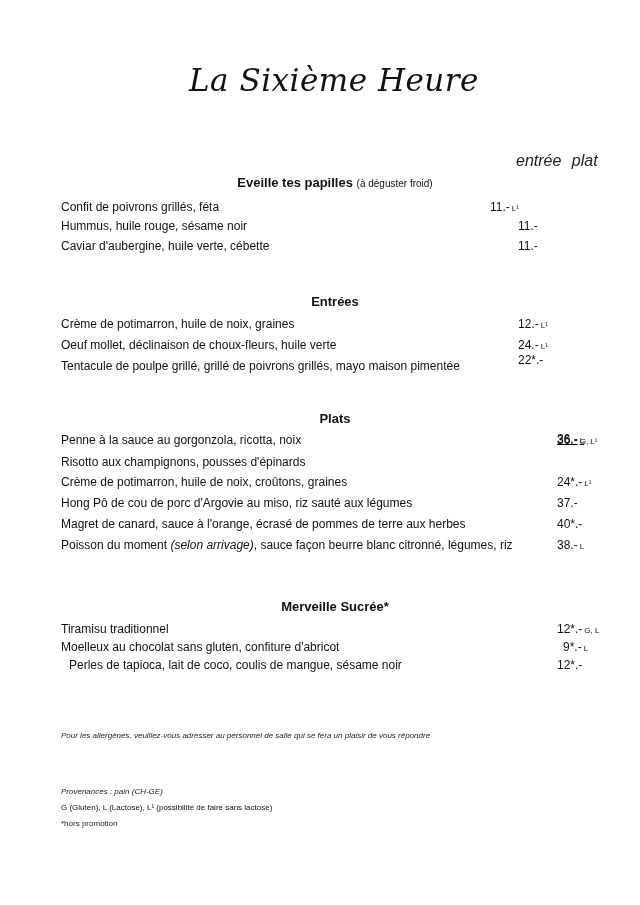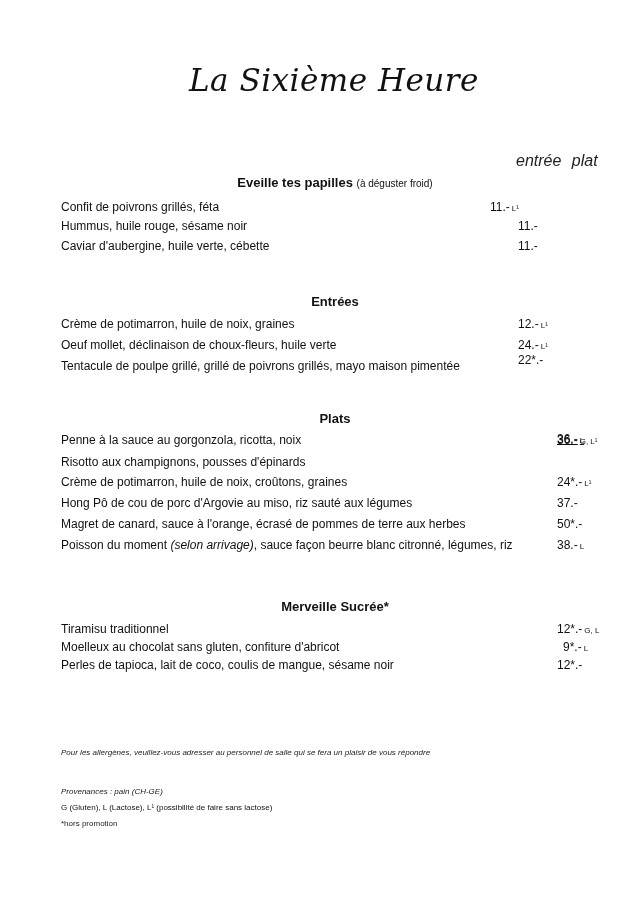--- a/index.html
+++ b/index.html
@@ -72,28 +72,28 @@
 <div class="section-title" style="top:411px;">Plats</div>
 <div class="item" style="top:433px;">Penne à la sauce au gorgonzola, ricotta, noix</div>
 <div class="price" style="top:433px; left:557px;"><span>36.-</span><span class="allergen">G, L¹</span></div>
 <div class="item" style="top:455px;">Risotto aux champignons, pousses d'épinards</div>
 <div class="price" style="top:432px; left:557px;text-decoration:underline;"><span>36.-</span><span class="allergen">L</span></div>
 <div class="item" style="top:475px;">Crème de potimarron, huile de noix, croûtons, graines</div>
 <div class="price" style="top:475px; left:557px;"><span>24*.-</span><span class="allergen">L¹</span></div>
 <div class="item" style="top:496px;">Hong Pô de cou de porc d'Argovie au miso, riz sauté aux légumes</div>
 <div class="price" style="top:496px; left:557px;"><span>37.-</span></div>
 <div class="item" style="top:517px;">Magret de canard, sauce à l'orange, écrasé de pommes de terre aux herbes</div>
-<div class="price" style="top:517px; left:557px;"><span>50*.-</span></div>
+<div class="price" style="top:517px; left:557px;"><span>40*.-</span></div>
 <div class="item" style="top:538px;"><span>Poisson du moment </span><span class="note">(selon arrivage)</span><span>, sauce façon beurre blanc citronné, légumes, riz</span></div>
 <div class="price" style="top:538px; left:557px;"><span>38.-</span><span class="allergen">L</span></div>
 
 <div class="section-title" style="top:599px;">Merveille Sucrée*</div>
 <div class="item" style="top:622px;">Tiramisu traditionnel</div>
 <div class="price" style="top:622px; left:557px;"><span>12*.-</span><span class="allergen">G, L</span></div>
 <div class="item" style="top:640px;">Moelleux au chocolat sans gluten, confiture d'abricot</div>
 <div class="price" style="top:640px; left:563px;"><span>9*.-</span><span class="allergen">L</span></div>
-<div class="item" style="top:658px;">Perles de tapioca, lait de coco, coulis de mangue, sésame noir</div>
+<div class="item" style="top:658px;margin-left:8px;">Perles de tapioca, lait de coco, coulis de mangue, sésame noir</div>
 <div class="price" style="top:658px; left:557px;"><span>12*.-</span></div>
 
-<div class="foot it" style="top:748px;">Pour les allergènes, veuillez-vous adresser au personnel de salle qui se fera un plaisir de vous répondre</div>
+<div class="foot it" style="top:731px;">Pour les allergènes, veuillez-vous adresser au personnel de salle qui se fera un plaisir de vous répondre</div>
 <div class="foot it" style="top:787px;">Provenances : pain (CH-GE)</div>
 <div class="foot b" style="top:803px;">G (Gluten), L (Lactose), L¹ (possibilité de faire sans lactose)</div>
 <div class="foot" style="top:819px;">*hors promotion</div>
 
 </body></html>

